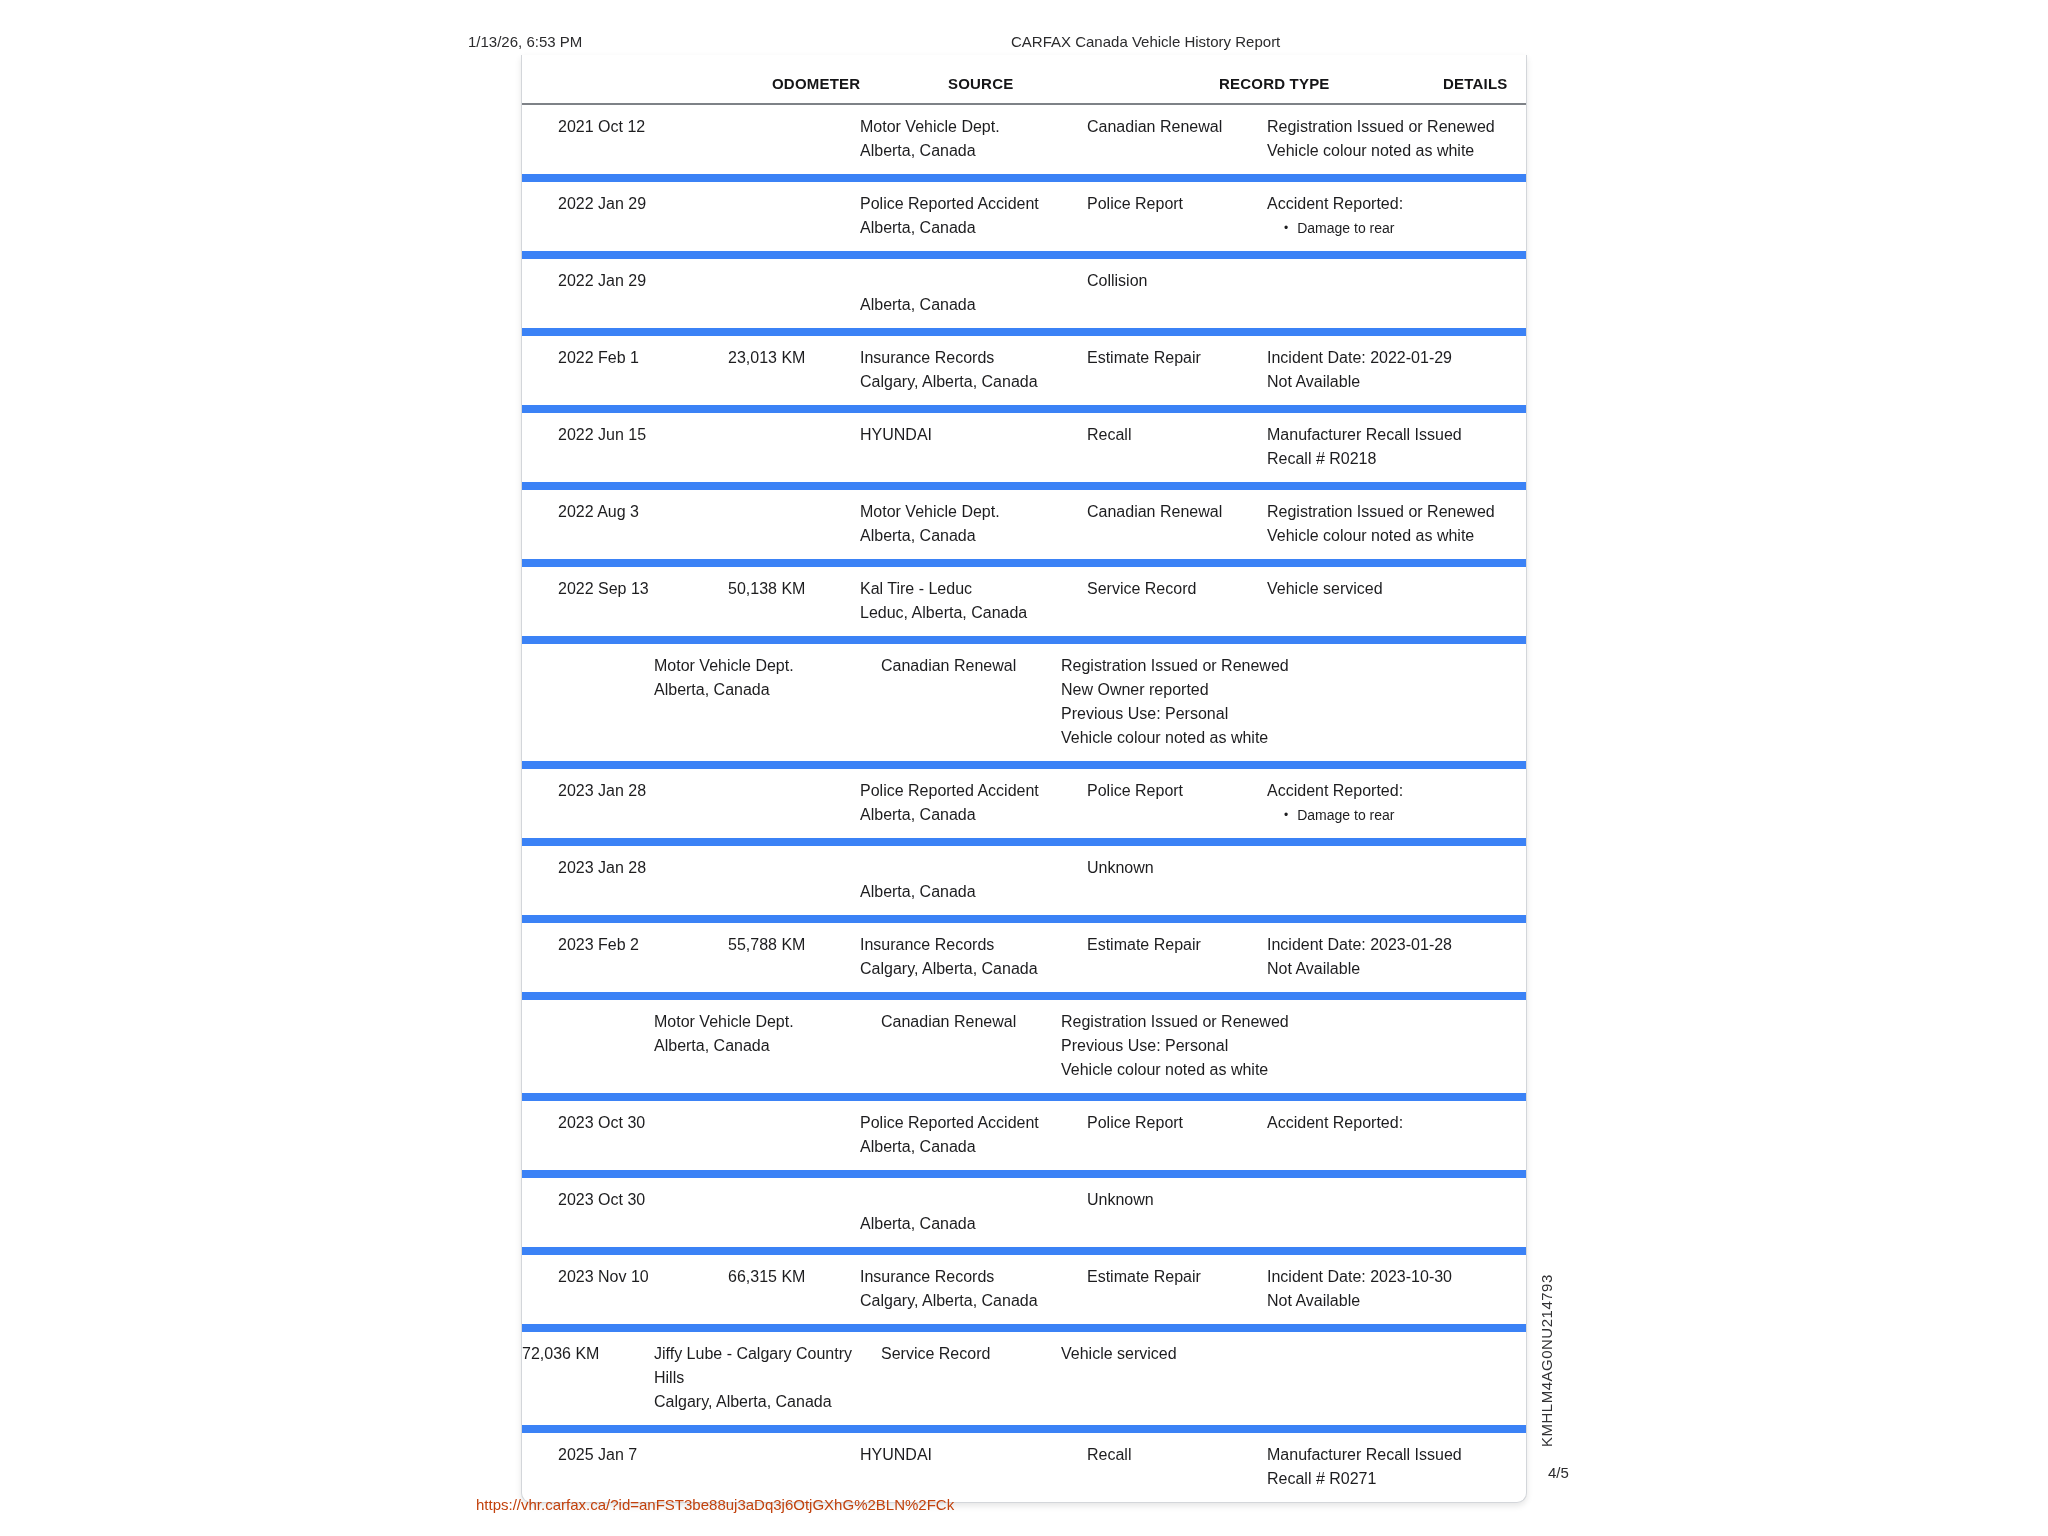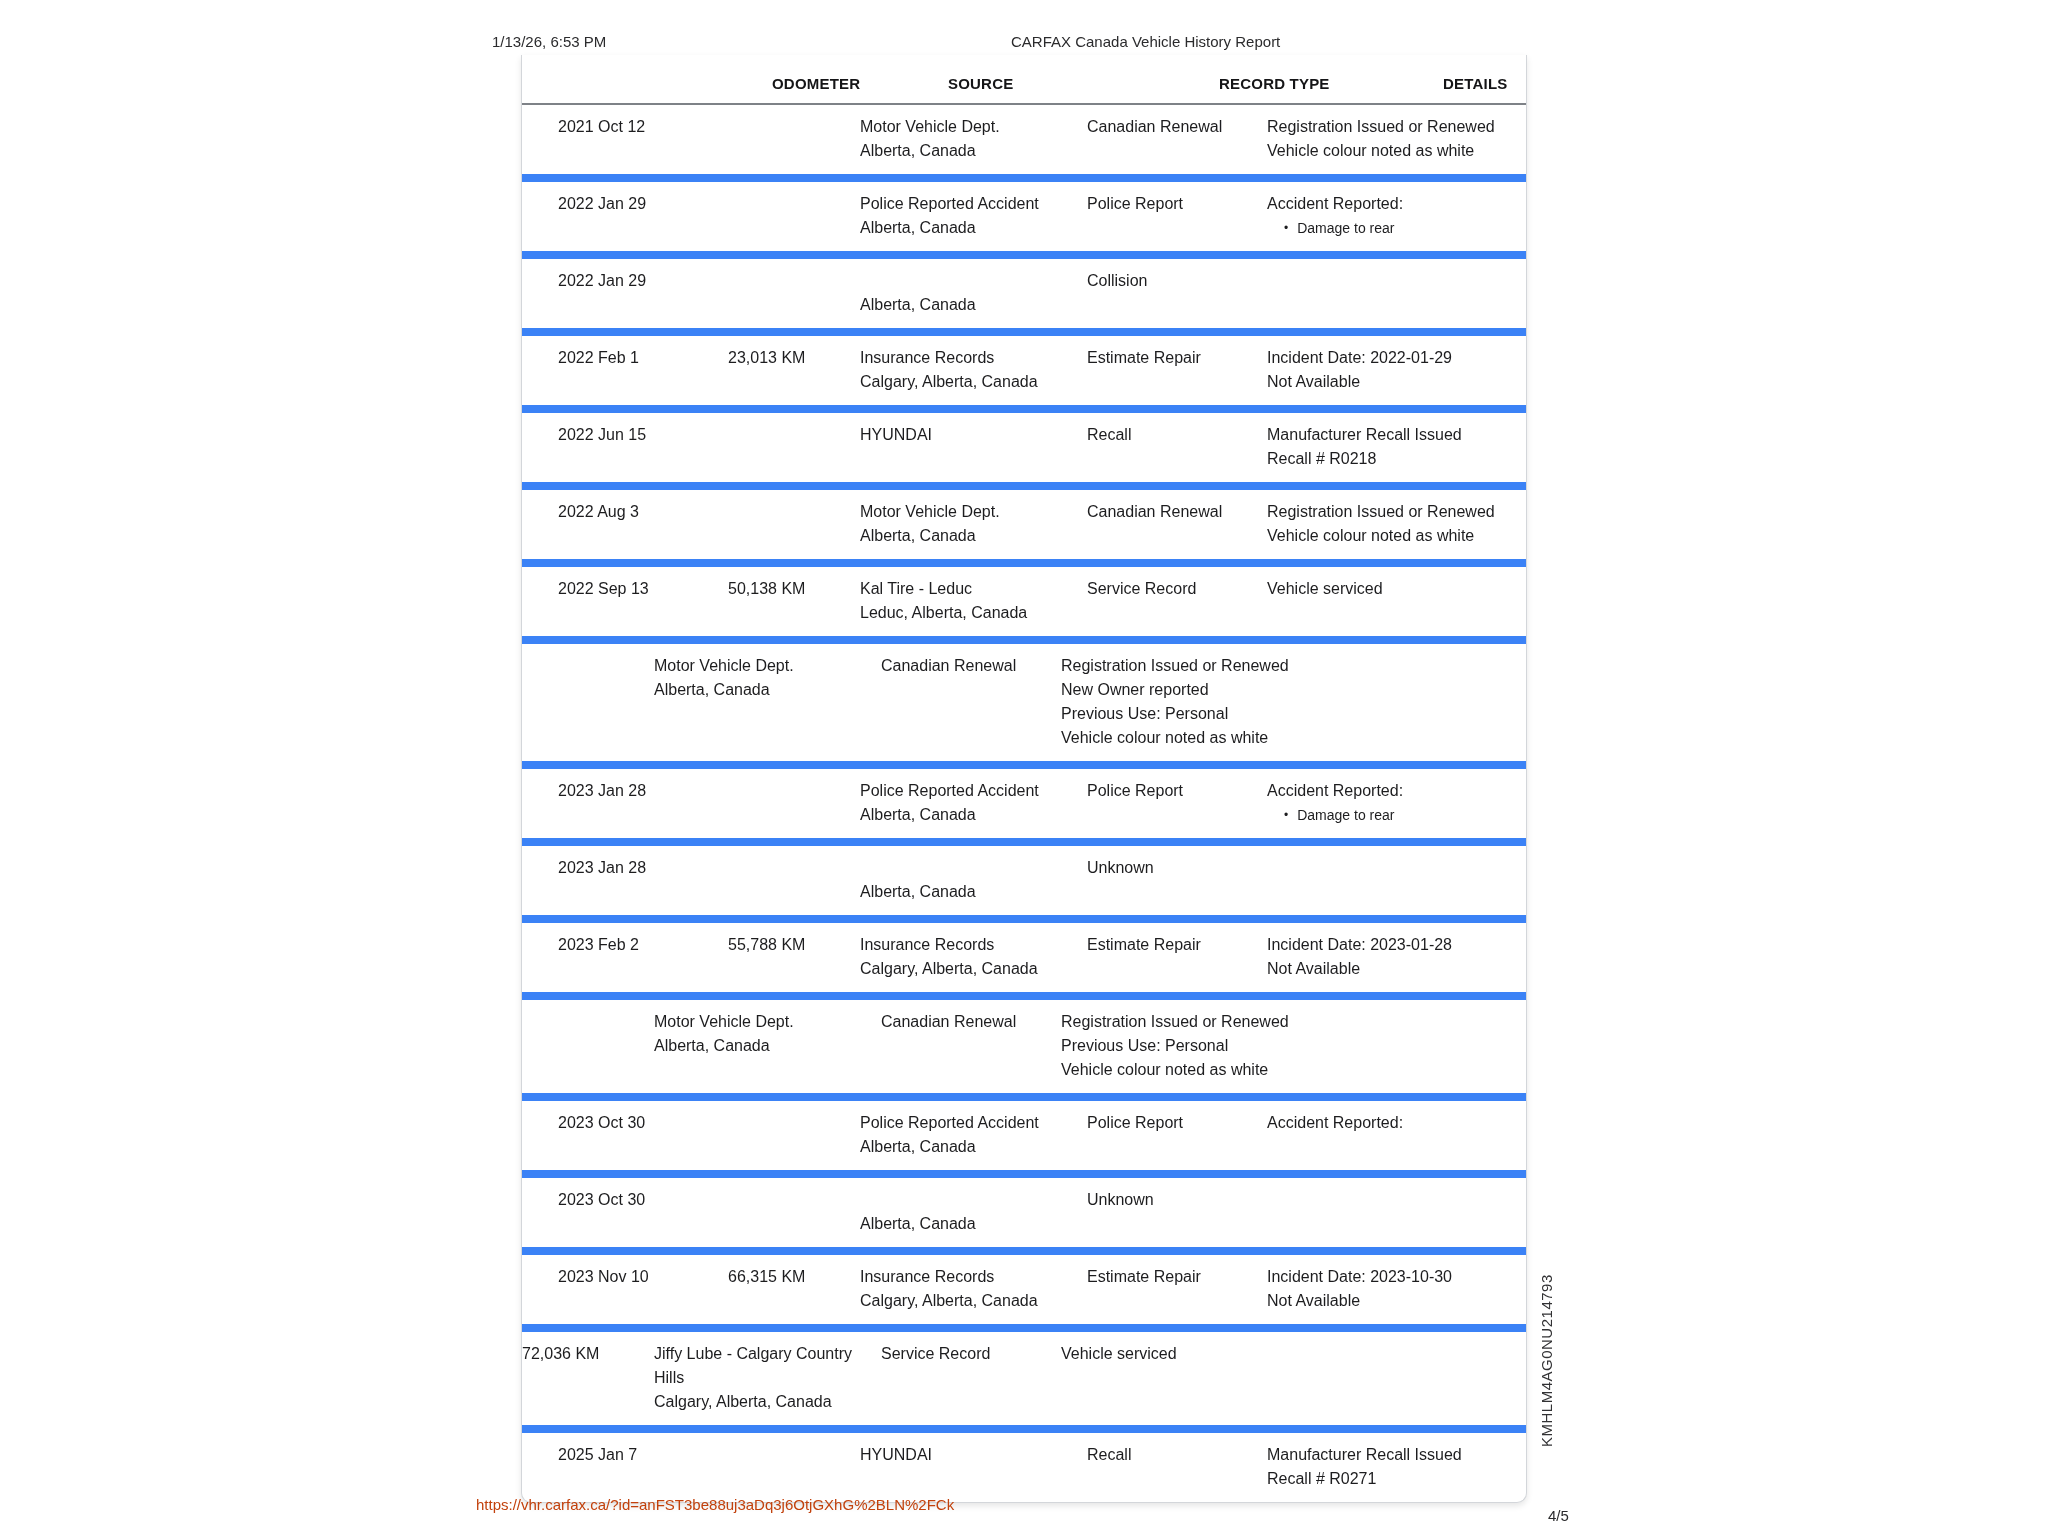--- a/index.html
+++ b/index.html
@@ -5,21 +5,21 @@
   html, body { margin: 0; padding: 0; }
   body {
     width: 2048px; height: 1536px;
     background: #ffffff;
     font-family: "Liberation Sans", sans-serif;
     color: #1d1d1f;
     position: relative;
     overflow: hidden;
   }
   .print-header-datetime {
-    position: absolute; left: 492px; top: 33px;
+    position: absolute; left: 468px; top: 33px;
     font-size: 15px; color: #2b2b2d;
   }
   .print-header-title {
     position: absolute; left: 1011px; top: 33px;
     font-size: 15px; color: #2b2b2d;
   }
   .history-table {
     position: absolute; left: 521px; top: 55px; width: 1006px;
     background: #fff;
     border-left: 1px solid #d3d6da;
@@ -60,21 +60,21 @@
     position: absolute; left: 1538px; top: 1447px;
     transform-origin: 0 0; transform: rotate(-90deg);
     font-size: 15px; letter-spacing: .5px; color: #323234;
     white-space: nowrap;
   }
   .print-footer-url {
     position: absolute; left: 476px; top: 1496px;
     font-size: 15px; color: #c2410c;
   }
   .print-footer-page {
-    position: absolute; left: 1548px; top: 1507px;
+    position: absolute; left: 1548px; top: 1464px;
     font-size: 15px; color: #2b2b2d;
   }
 </style>
 </head>
 <body>
 
 <div class="print-header-datetime">1/13/26, 6:53 PM</div>
 <div class="print-header-title">CARFAX Canada Vehicle History Report</div>
 
 <div class="history-table">

